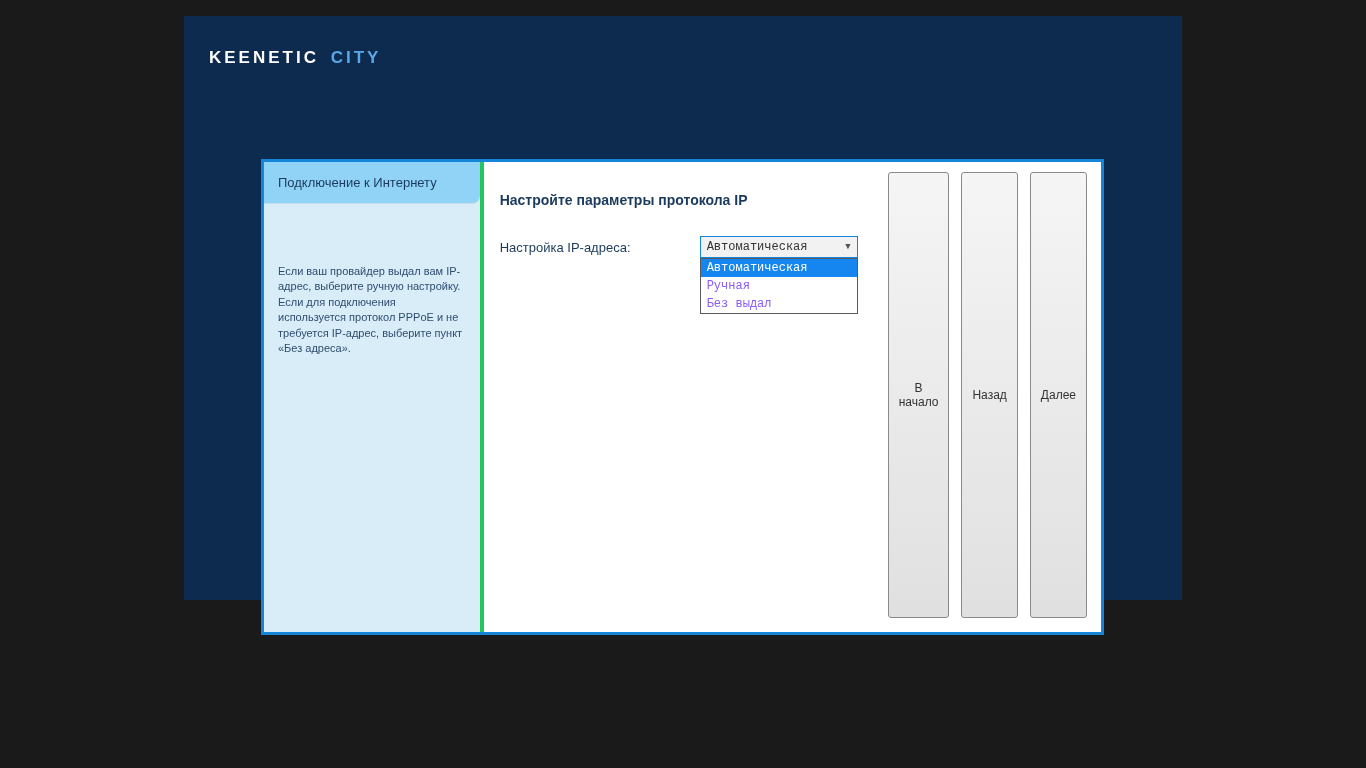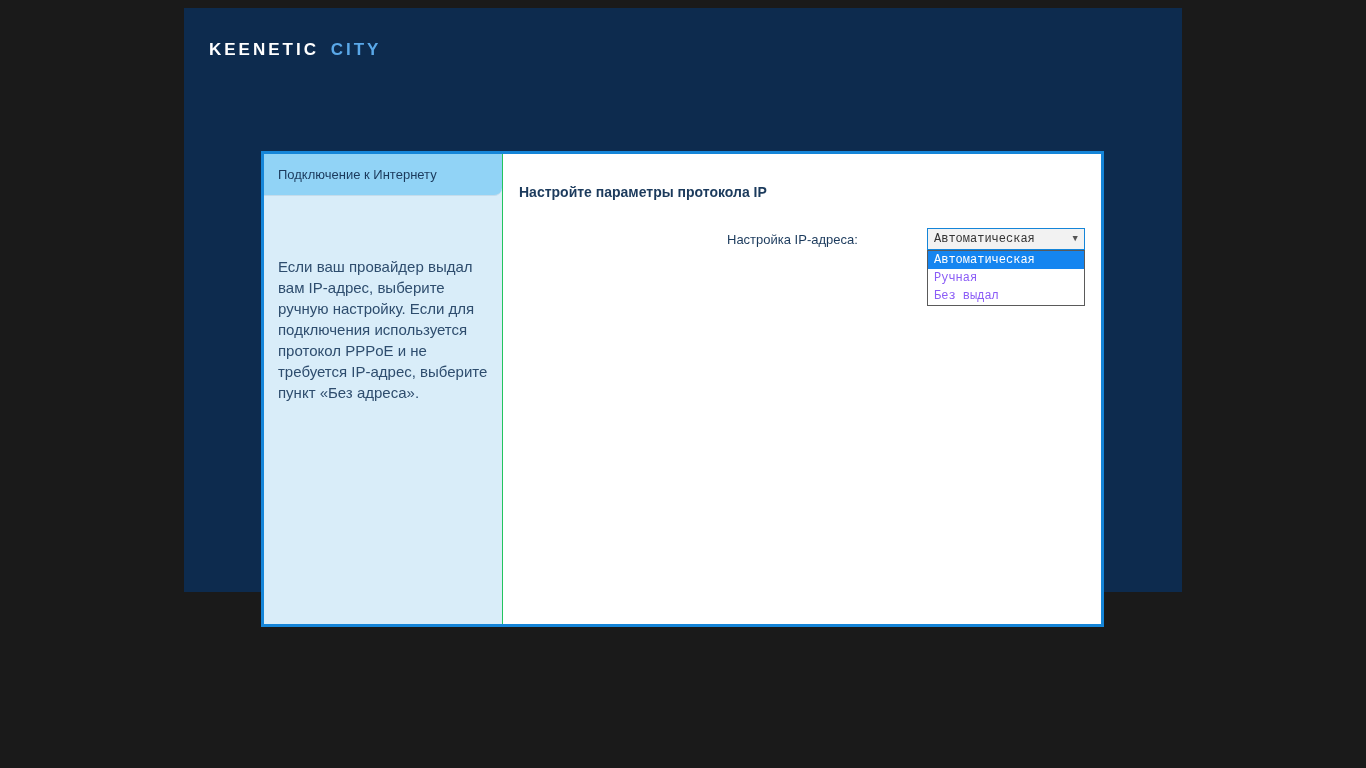--- a/index.html
+++ b/index.html
@@ -12,21 +12,21 @@
       font-family: Arial, Helvetica, sans-serif;
       background: #1a1a1a;
       width: 1366px;
       height: 768px;
       overflow: hidden;
     }
     
     .outer-container {
       width: 998px;
       height: 584px;
-      margin: 8px auto;
+      margin: 16px auto;
       background: #0d2b4e;
       position: relative;
     }
     
     .logo {
       position: absolute;
       top: 32px;
       left: 25px;
       font-family: Arial, sans-serif;
       font-weight: bold;
@@ -50,38 +50,38 @@
       width: 843px;
       height: 476px;
       border: 3px solid #1585d8;
       background: #ffffff;
       display: flex;
     }
     
     .sidebar {
       width: 239px;
       background: #d9edf9;
-      border-right: 1px solid #22c55e;
+      border-right: 4px solid #22c55e;
       display: flex;
       flex-direction: column;
     }
     
     .tab {
       padding: 13px 14px;
       background: #91d3f6;
       color: #1b3a5c;
       font-size: 13px;
       border-bottom: 1px solid #c5dceb;
       border-radius: 0 0 8px 0;
     }
     
     .sidebar-help {
       padding: 60px 14px 14px 14px;
       color: #2e4d6e;
-      font-size: 15px;
+      font-size: 11px;
       line-height: 1.4;
     }
     
     .main-panel {
       flex: 1;
       background: #ffffff;
       display: flex;
       flex-direction: row;
       position: relative;
     }
@@ -101,21 +101,20 @@
     .heading {
       color: #1b3a5c;
       font-size: 14px;
       font-weight: bold;
       margin-bottom: 28px;
     }
     
     .form-row {
       display: flex;
       align-items: flex-start;
-      justify-content: flex-end;
     }
     
     .form-label {
       width: 200px;
       color: #1b3a5c;
       font-size: 13px;
       padding-top: 4px;
     }
     
     .select-wrapper {
@@ -217,15 +216,20 @@
 
             <div class="dropdown-list">
               <div class="dropdown-option selected">Автоматическая</div>
               <div class="dropdown-option">Ручная</div>
               <div class="dropdown-option">Без выдал</div>
             </div>
           </div>
         </div>
       </div>
 
+      <div class="button-bar">
+        <button class="btn">В начало</button>
+        <button class="btn">Назад</button>
+        <button class="btn">Далее</button>
+      </div>
     </div>
   </div>
 </div>
 
 </body></html>

